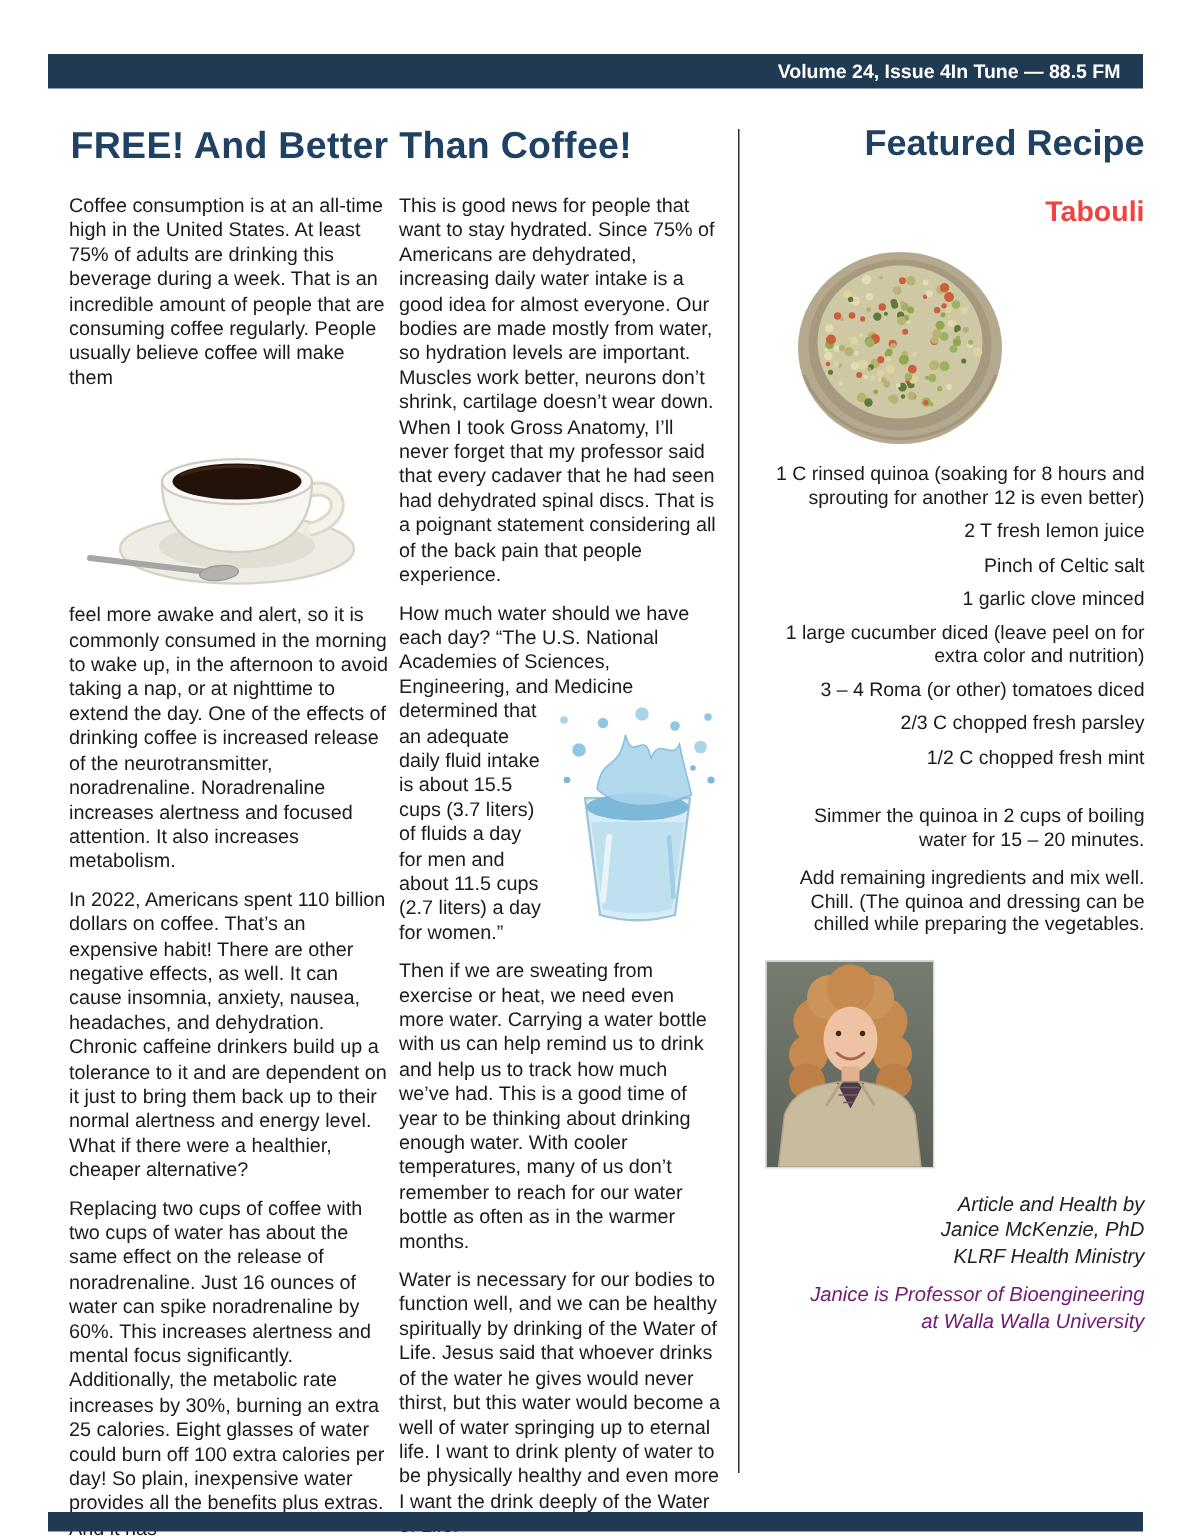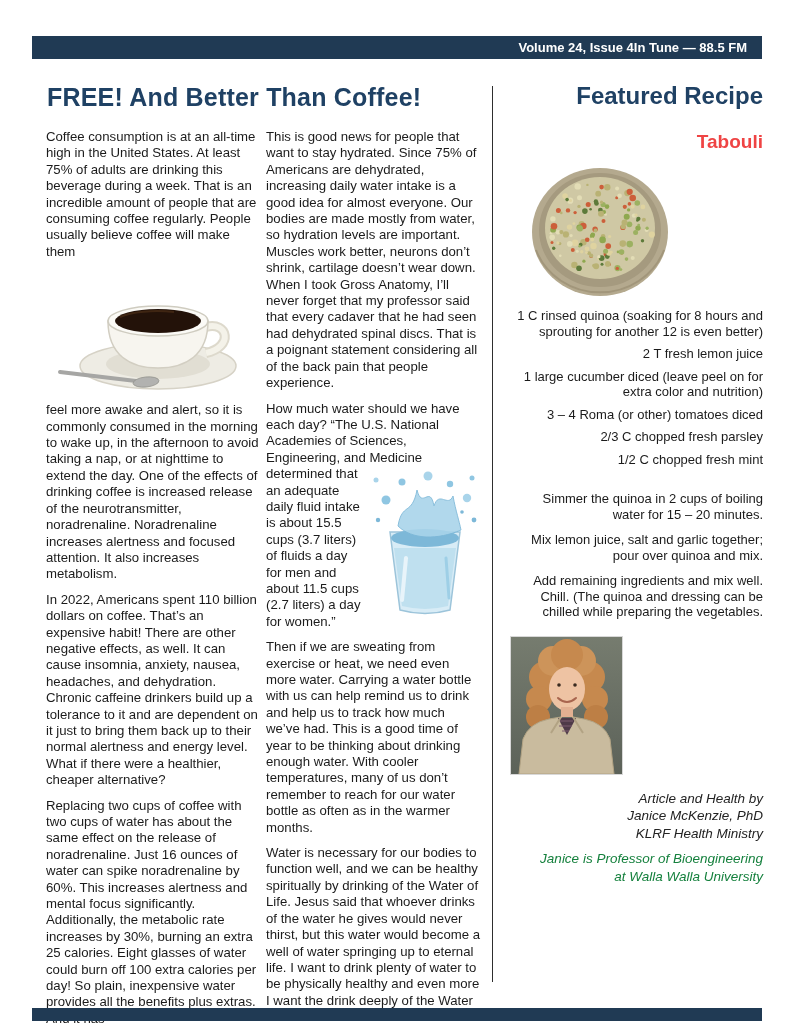--- a/index.html
+++ b/index.html
@@ -26,21 +26,21 @@
   .sidebar{position:absolute;left:508px;top:82px;width:255px;text-align:right;}
   .sidebar-heading{margin:0;font-size:24px;font-weight:bold;color:#1f4164;}
   .recipe-name{margin:21px 0 0 0;font-size:19px;font-weight:bold;color:#ef4444;}
   .bowl-figure{display:block;margin:13px 0 0 22px;}
   .ingredients{margin-top:10px;font-size:13px;line-height:15.5px;}
   .ingredients p{margin:0 0 7px 0;}
   .steps{margin-top:24px;font-size:13px;line-height:15.5px;}
   .steps p{margin:0 0 10px 0;}
   .portrait-figure{display:block;margin:16px 0 0 2px;border:1px solid #d8d8d8;}
   .credit{margin-top:15px;font-style:italic;font-size:13.5px;line-height:17.5px;color:#232323;}
-  .credit-note{margin-top:8px;font-style:italic;font-size:13.5px;line-height:17.5px;color:#15803d;}
+  .credit-note{margin-top:8px;font-style:italic;font-size:13.5px;line-height:17.5px;color:#701a75;}
 </style>
 </head>
 <body>
 
 <div class="page">
 
   <div class="topbar">
     <span>Volume 24, Issue 4</span>
     <span>In Tune — 88.5 FM</span>
   </div>
@@ -237,29 +237,30 @@
           <circle cx="117.1" cy="62.2" r="1.7" fill="#9cb161"></circle>
           <circle cx="62.2" cy="73.4" r="2.0" fill="#dfd3a0"></circle>
           <circle cx="96.7" cy="50.8" r="3.0" fill="#8fa84f"></circle>
         </g>
       <path d="M6,84 a68,64 0 0 0 128,0" fill="none" stroke="#8f8468" stroke-width="2" opacity="0.5"></path>
     </svg>
 
     <div class="ingredients">
       <p>1 C rinsed quinoa (soaking for 8 hours and sprouting for another 12 is even better)</p>
       <p>2 T fresh lemon juice</p>
+      <p>Pinch of Celtic salt</p>
+      <p>1 garlic clove minced</p>
       <p>1 large cucumber diced (leave peel on for extra color and nutrition)</p>
       <p>3 – 4 Roma (or other) tomatoes diced</p>
       <p>2/3 C chopped fresh parsley</p>
       <p>1/2 C chopped fresh mint</p>
     </div>
 
     <div class="steps">
       <p>Simmer the quinoa in 2 cups of boiling water for 15 – 20 minutes.</p>
-      <p>Mix lemon juice, salt and garlic together; pour over quinoa and mix.</p>
       <p>Add remaining ingredients and mix well. Chill. (The quinoa and dressing can be chilled while preparing the vegetables.</p>
     </div>
 
     <svg class="portrait-figure" width="111" height="137" viewBox="0 0 111 137">
       <defs>
         <linearGradient id="bgGrad" x1="0" y1="0" x2="0" y2="1">
           <stop offset="0" stop-color="#767c6f"></stop>
             <stop offset="1" stop-color="#5c6259"></stop>
         </linearGradient>
       </defs>

